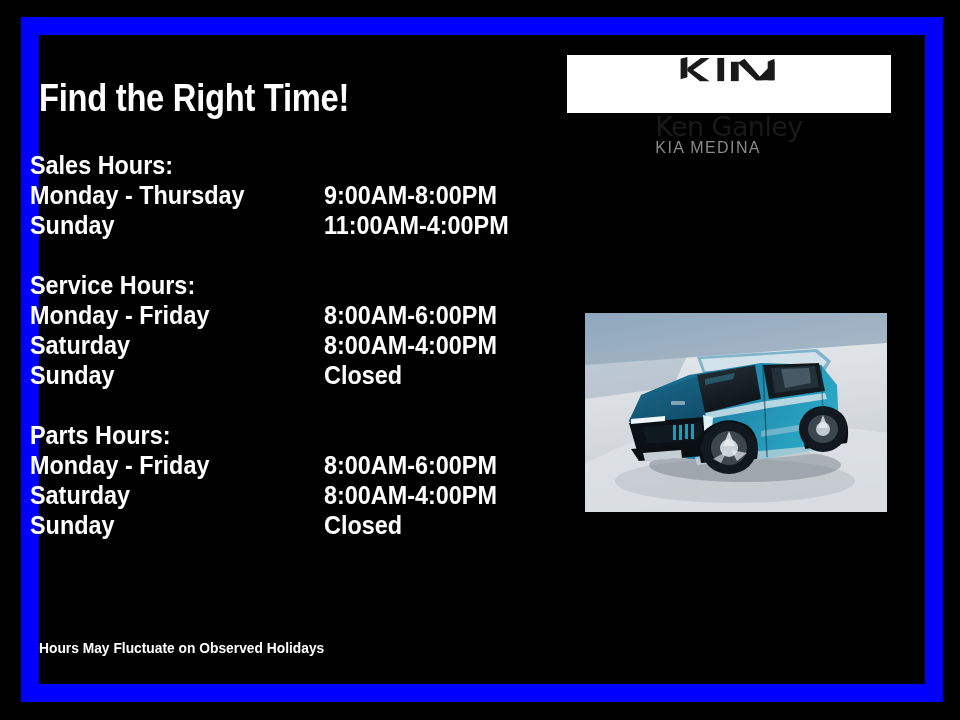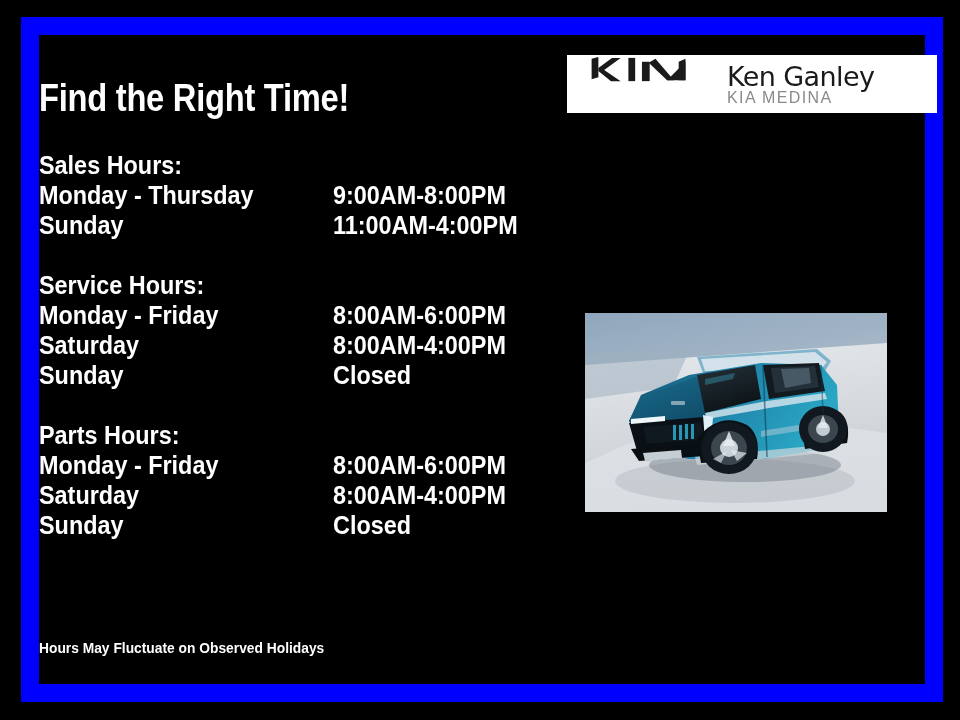--- a/index.html
+++ b/index.html
@@ -46,21 +46,21 @@
     letter-spacing: -0.3px;
     font-family: "Liberation Sans Narrow", "Liberation Sans", sans-serif;
     transform: scaleX(0.86);
     transform-origin: left center;
     white-space: nowrap;
   }
 
   
   #hours-block {
     position: absolute;
-    left: 39px;
+    left: 30px;
     top: 150px;
     width: 520px;
   }
   .hours-section {
     margin: 0 0 30px 0;
   }
   .hours-section:last-child { margin-bottom: 0; }
 
   .section-heading {
     font-size: 26px;
@@ -104,26 +104,28 @@
     transform: scaleX(0.92);
     transform-origin: left center;
     white-space: nowrap;
   }
 
   
   #logo-card {
     position: absolute;
     left: 567px;
     top: 55px;
-    width: 370px;
+    width: 324px;
     height: 58px;
     background: #ffffff;
     display: flex;
+    align-items: center;
     padding: 0 14px;
     box-sizing: border-box;
+    flex-direction: column;
   }
   #kia-mark {
     flex: 0 0 auto;
     width: 118px;
     height: 30px;
     display: block;
   }
   #logo-divider-gap { flex: 0 0 28px; }
   #dealer-name-wrap {
     flex: 0 0 auto;

